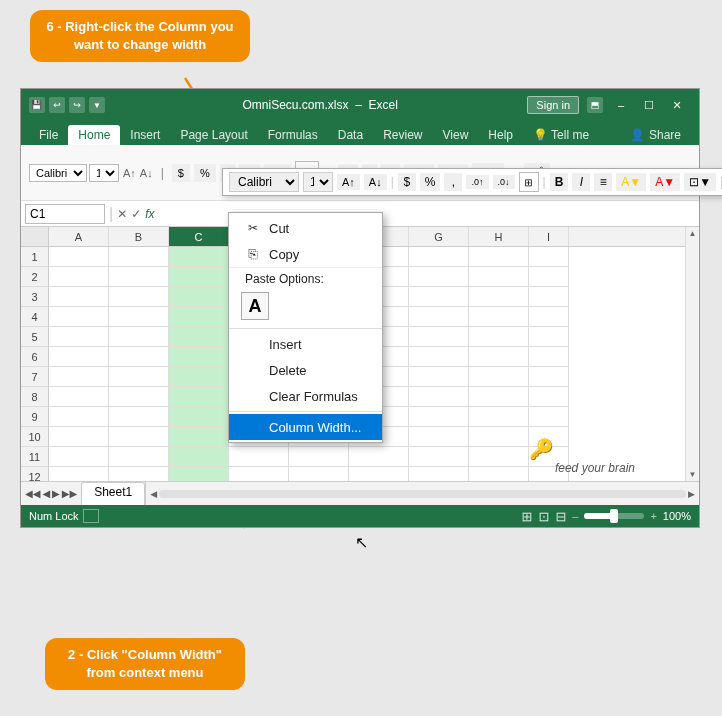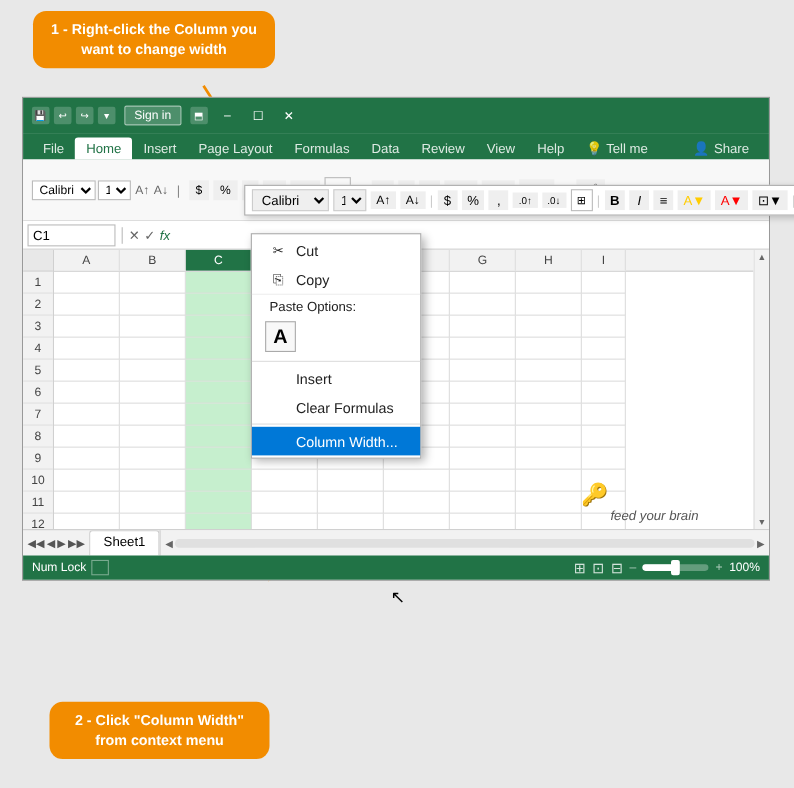--- a/index.html
+++ b/index.html
@@ -309,21 +309,21 @@
 
     
     .rb-font { font-size: 11px; color: #333; display: flex; align-items: center; gap: 2px; }
     .rb-select { border: 1px solid #bbb; padding: 1px 2px; font-size: 11px; background: white; }
     .rb-num { border: 1px solid #bbb; padding: 1px 2px; font-size: 11px; width: 30px; background: white; }
     .rb-btn { padding: 2px 5px; font-size: 11px; border: 1px solid transparent; cursor: pointer; }
   </style>
 </head>
 <body>
 
-<div class="bubble bubble1" style="white-space: pre-line;">1 - Right-click the Column you
+<div class="bubble bubble1" style="white-space: pre-line;">6 - Right-click the Column you
 want to change width</div>
 
 <div class="bubble bubble2" style="white-space: pre-line;">2 - Click "Column Width"
 from context menu</div>
 
 <svg class="arrows-svg">
 
   <defs>
     <marker id="arrowhead" markerWidth="8" markerHeight="6" refX="8" refY="3" orient="auto">
       <polygon points="0 0, 8 3, 0 6" fill="#f28c00"></polygon>
@@ -339,20 +339,25 @@
 
   <div class="title-bar">
     <div class="title-bar-icons">
 
       <div class="title-bar-icon">💾</div>
 
       <div class="title-bar-icon">↩</div>
 
       <div class="title-bar-icon">↪</div>
       <div class="title-bar-icon" style="font-size:8px;">▼</div>
+    </div>
+    <div class="title-bar-title">
+      <span>OmniSecu.com.xlsx</span>
+      &nbsp;<span>–</span>&nbsp;
+      <span>Excel</span>
     </div>
     <button class="sign-in-btn">Sign in</button>
     <div class="title-bar-icon" style="margin-right:4px;">⬒</div>
     <div class="win-btn">–</div>
     <div class="win-btn">☐</div>
     <div class="win-btn close">✕</div>
   </div>
 
   <div class="ribbon-tabs">
     <div class="ribbon-tab">File</div>
@@ -681,20 +686,24 @@
   </div>
 
 
   <div style="border-top:1px solid #ddd;margin:2px 0;"></div>
 
   <div class="ctx-item">
     <div class="ctx-icon"></div>
     <span>Insert</span>
   </div>
 
+  <div class="ctx-item">
+    <div class="ctx-icon"></div>
+    <span>Delete</span>
+  </div>
 
   <div class="ctx-item">
     <div class="ctx-icon"></div>
     <span>Clear Formulas</span>
   </div>
 
   <div style="border-top:1px solid #ddd;margin:2px 0;"></div>
 
 
   <div class="ctx-item selected">

